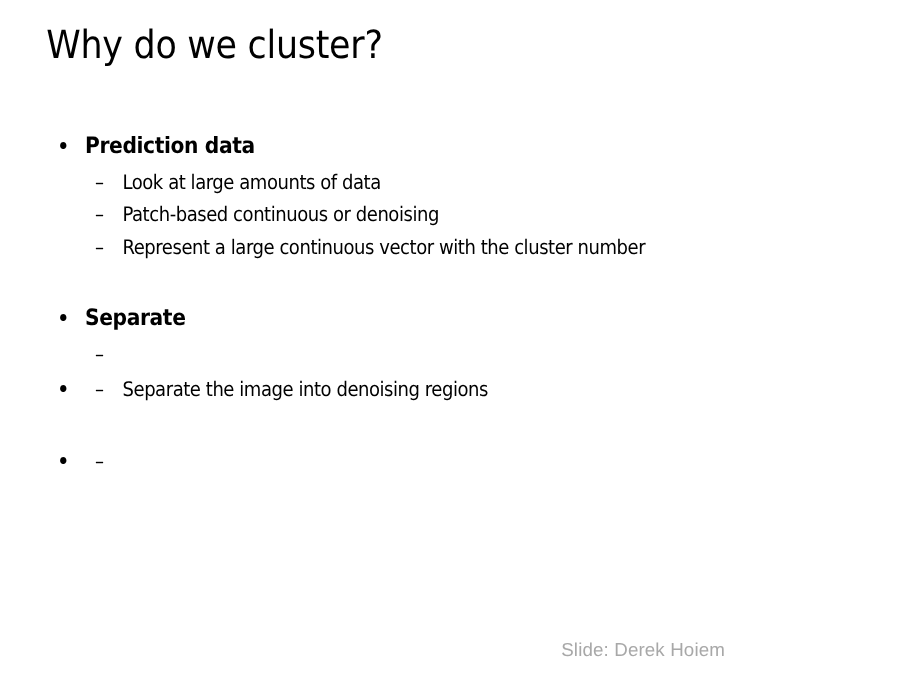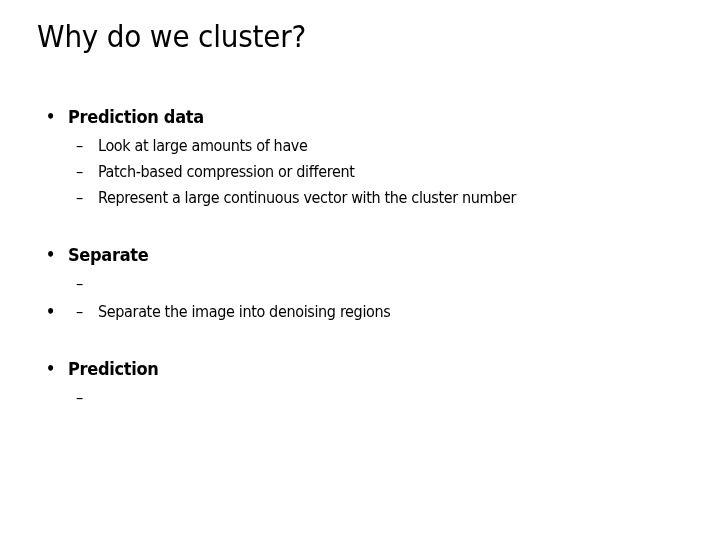--- a/index.html
+++ b/index.html
@@ -132,25 +132,25 @@
   <div id="body-list">
 
     <div class="group">
       <div class="level1">
         <span class="marker">•</span>
         <span>Prediction data</span>
       </div>
       <div class="sub-list">
         <div class="level2">
           <span class="marker">–</span>
-          <span>Look at large amounts of have</span>
+          <span>Look at large amounts of data</span>
         </div>
         <div class="level2">
           <span class="marker">–</span>
-          <span>Patch-based compression or different</span>
+          <span>Patch-based continuous or denoising</span>
         </div>
         <div class="level2">
           <span class="marker">–</span>
           <span>Represent a large continuous vector with the cluster number</span>
         </div>
       </div>
     </div>
 
     <div class="group">
       <div class="level1">
@@ -172,25 +172,25 @@
         <div class="level2">
           <span class="marker">–</span>
           <span>Separate the image into denoising regions</span>
         </div>
       </div>
     </div>
 
     <div class="group">
       <div class="level1">
         <span class="marker">•</span>
-        <span>Prediction</span>
       </div>
       <div class="sub-list">
         <div class="level2">
           <span class="marker">–</span>
         </div>
       </div>
     </div>
 
   </div>
 
+  <div id="credit">Slide: Derek Hoiem</div>
 
 </div>
 
 </body></html>

